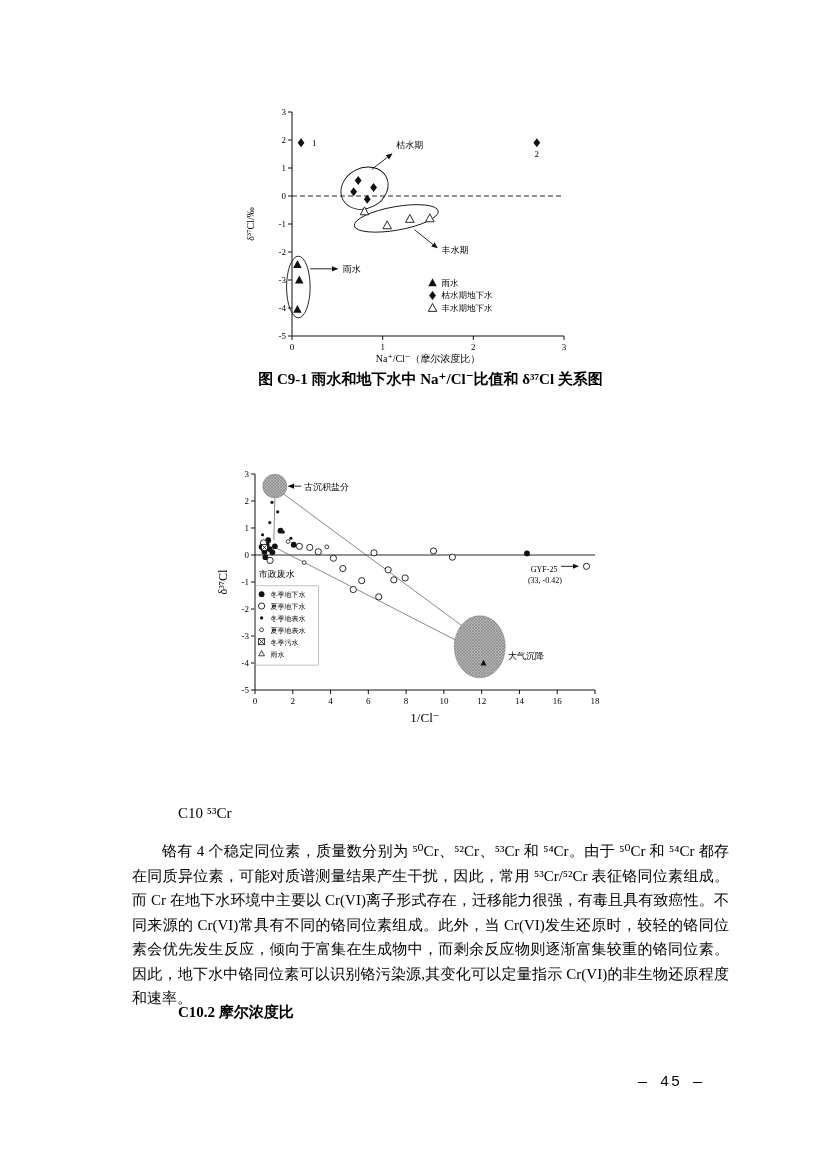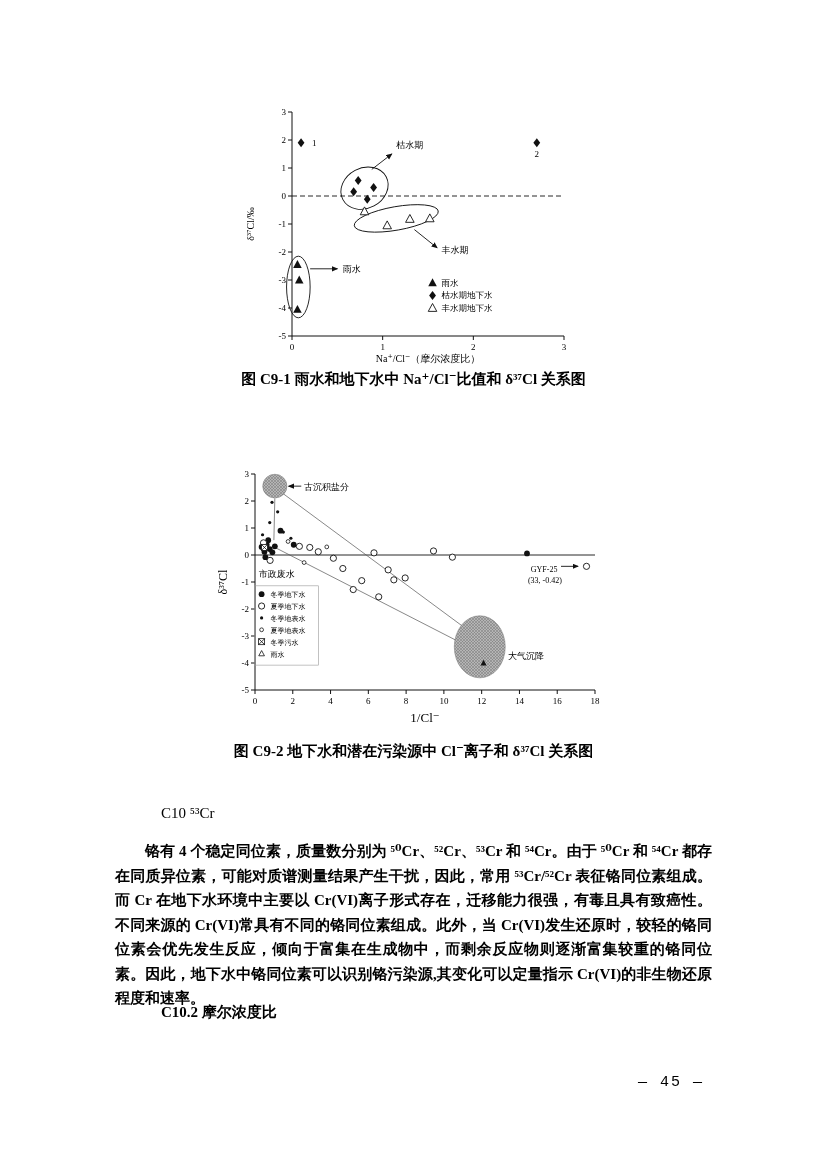--- a/index.html
+++ b/index.html
@@ -3,21 +3,21 @@
 <meta charset="utf-8">
 <style>
   * { box-sizing: border-box; }
   html, body { margin: 0; padding: 0; background: #e9e9e9; }
   .page {
     position: relative; width: 826px; height: 1169px; margin: 0 auto;
     background: #ffffff; color: #000;
     font-family: "Liberation Serif", "DejaVu Serif", serif;
     overflow: hidden;
   }
-  .abs { position: absolute; left: 115px; width: 597px; }
+  .abs { position: absolute; left: 132px; width: 597px; }
   .figure { position: absolute; left: 0; width: 826px; text-align: center; }
   .chart-mount { display: inline-block; }
   .caption { text-align: center; font-weight: bold; font-size: 15px; margin: 0; }
   .para { font-size: 15px; line-height: 24.5px; text-align: justify; text-indent: 2em; margin: 0; }
   .heading { font-size: 15px; margin: 16px; text-indent: 2em; }
   .bold { font-weight: bold; }
   .list-item { font-size: 15px; margin: 0; padding-left: 13px; }
   .page-num { position: absolute; right: 122px; top: 1074px; font-size: 15px; letter-spacing: 2px; font-family: Liberation Mono, monospace; }
   svg text { font-family: "Liberation Serif", "DejaVu Sans", sans-serif; }
 </style>
@@ -218,23 +218,22 @@
           <text x="67.61111111111111" y="160.91" font-size="7" text-anchor="start" fill="#000">冬季地表水</text>
           <circle cx="58.611111111111114" cy="169.79000000000002" r="1.9" fill="#fff" stroke="#111" stroke-width="0.8"></circle>
           <text x="67.61111111111111" y="172.79000000000002" font-size="7" text-anchor="start" fill="#000">夏季地表水</text>
           <rect x="55.611111111111114" y="178.67000000000002" width="6" height="6" fill="#fff" stroke="#111" stroke-width="0.8"></rect>
           <path d="M55.611111111111114 178.67000000000002 L61.611111111111114 184.67000000000002 M61.611111111111114 178.67000000000002 L55.611111111111114 184.67000000000002" stroke="#111" stroke-width="0.8"></path>
           <text x="67.61111111111111" y="184.67000000000002" font-size="7" text-anchor="start" fill="#000">冬季污水</text>
           <path d="M58.611111111111114 190.55 L61.461111111111116 195.8 L55.76111111111111 195.8 Z" fill="#fff" stroke="#111" stroke-width="0.8"></path>
           <text x="67.61111111111111" y="196.55" font-size="7" text-anchor="start" fill="#000">雨水</text>
         </svg></div>
   </div>
-  <p class="abs caption" style="top:742px;">图 C9-2 地下水和潜在污染源中 Cl⁻离子和 δ³⁷Cl 关系图</p>
 
   <p class="abs heading" style="top:789px;">C10 ⁵³Cr</p>
 
-  <p class="abs para" style="top:839px;font-weight:bold;">铬有 4 个稳定同位素，质量数分别为 ⁵⁰Cr、⁵²Cr、⁵³Cr 和 ⁵⁴Cr。由于 ⁵⁰Cr 和 ⁵⁴Cr 都存在同质异位素，可能对质谱测量结果产生干扰，因此，常用 ⁵³Cr/⁵²Cr 表征铬同位素组成。而 Cr 在地下水环境中主要以 Cr(VI)离子形式存在，迁移能力很强，有毒且具有致癌性。不同来源的 Cr(VI)常具有不同的铬同位素组成。此外，当 Cr(VI)发生还原时，较轻的铬同位素会优先发生反应，倾向于富集在生成物中，而剩余反应物则逐渐富集较重的铬同位素。因此，地下水中铬同位素可以识别铬污染源,其变化可以定量指示 Cr(VI)的非生物还原程度和速率。</p>
+  <p class="abs para" style="top:839px;">铬有 4 个稳定同位素，质量数分别为 ⁵⁰Cr、⁵²Cr、⁵³Cr 和 ⁵⁴Cr。由于 ⁵⁰Cr 和 ⁵⁴Cr 都存在同质异位素，可能对质谱测量结果产生干扰，因此，常用 ⁵³Cr/⁵²Cr 表征铬同位素组成。而 Cr 在地下水环境中主要以 Cr(VI)离子形式存在，迁移能力很强，有毒且具有致癌性。不同来源的 Cr(VI)常具有不同的铬同位素组成。此外，当 Cr(VI)发生还原时，较轻的铬同位素会优先发生反应，倾向于富集在生成物中，而剩余反应物则逐渐富集较重的铬同位素。因此，地下水中铬同位素可以识别铬污染源,其变化可以定量指示 Cr(VI)的非生物还原程度和速率。</p>
 
   <p class="abs heading bold" style="top:987px;">C10.2 摩尔浓度比</p>
 
   <div class="page-num">— 45 —</div>
 
 </div>
 
 </body></html>

